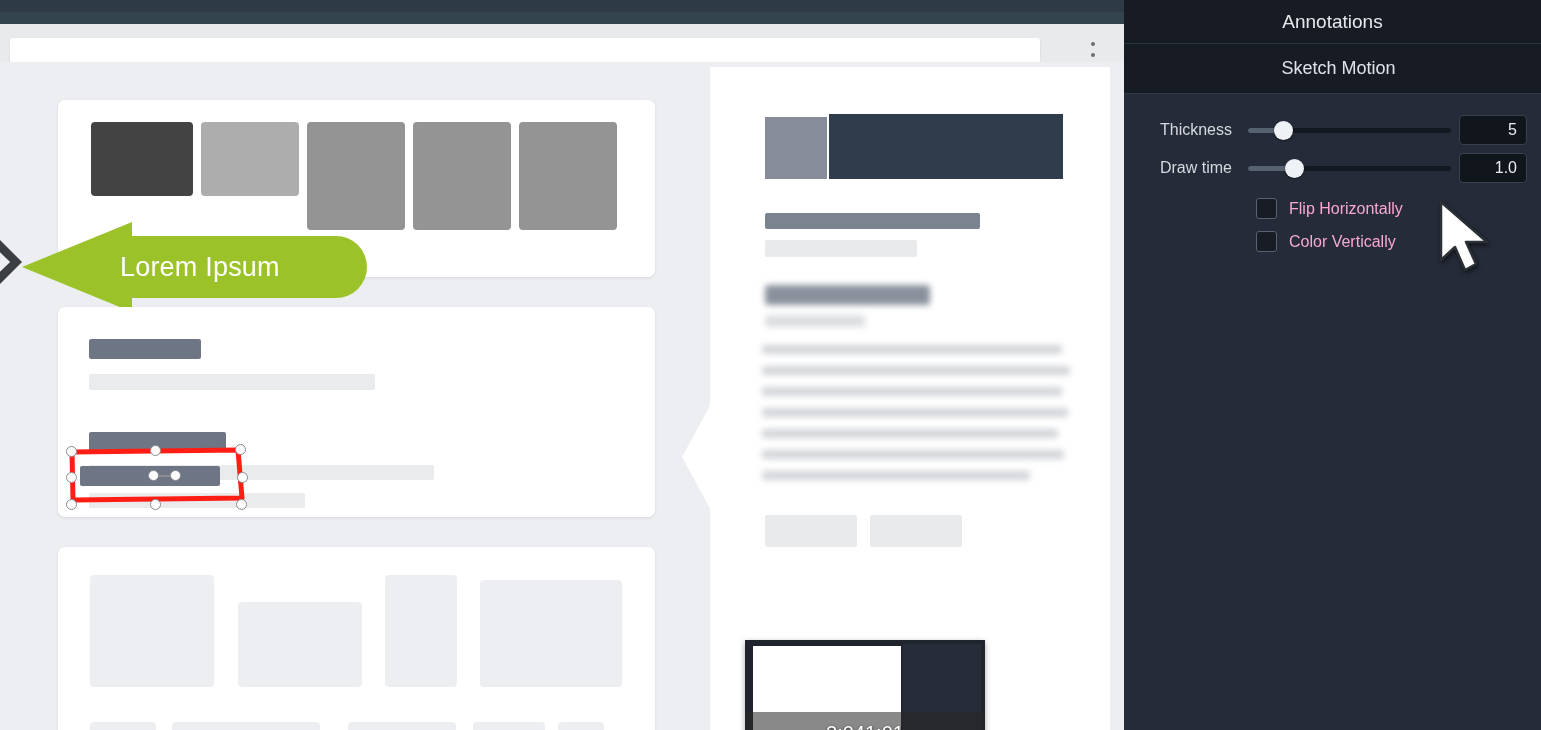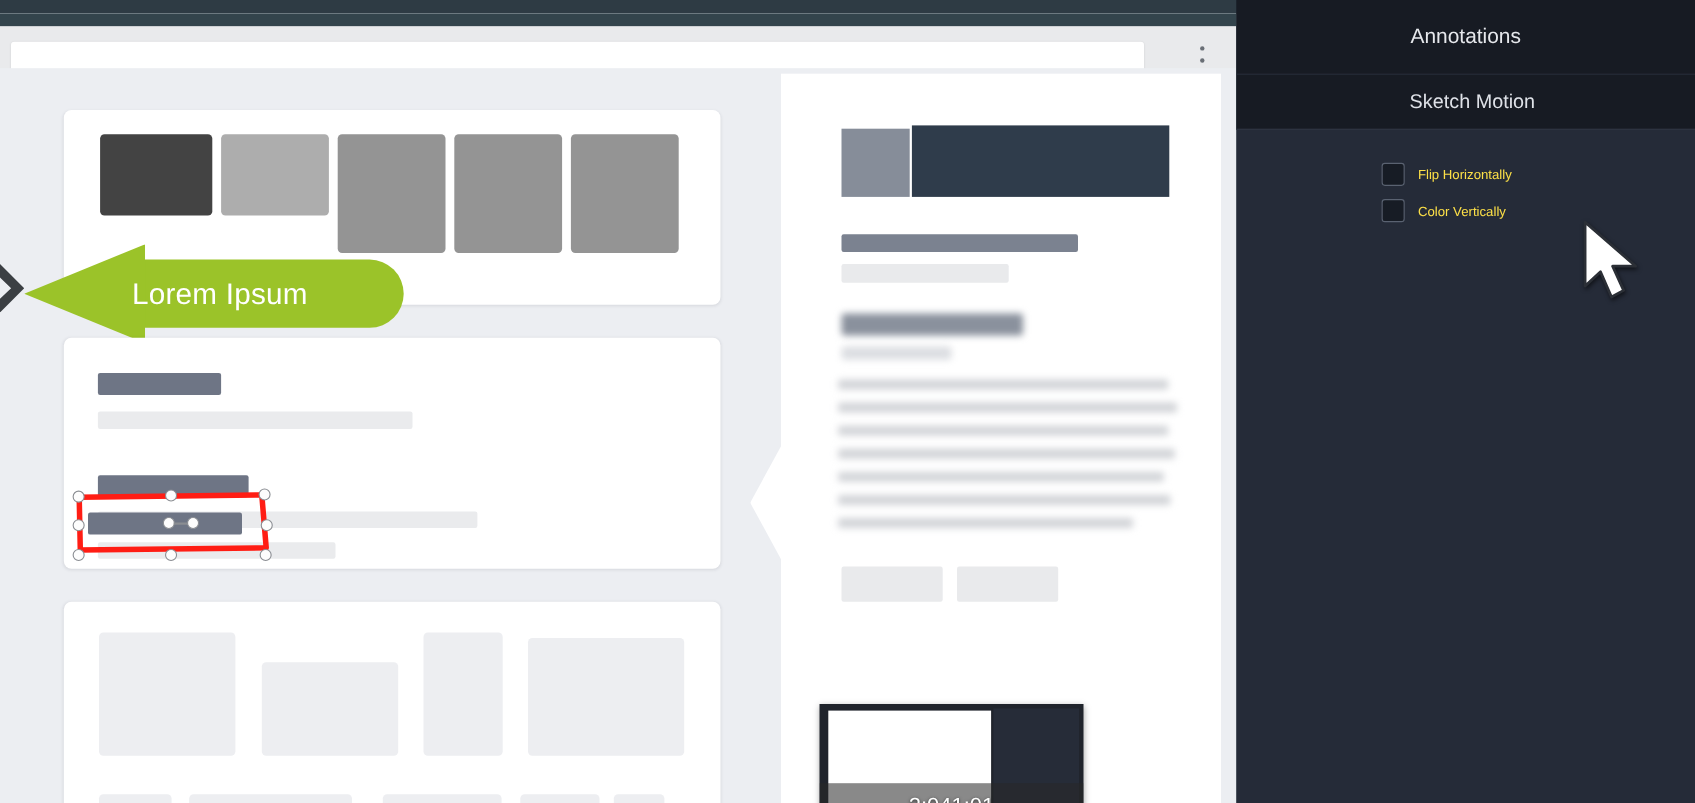--- a/index.html
+++ b/index.html
@@ -91,21 +91,21 @@
     background:#fdfdfd; border:1.4px solid #8a8d92;
   }
   .handle-link { position:absolute; height:2px; background:#8a8d92; }
 
   
   .panel {
     position:absolute; left:1124px; top:0; width:417px; height:730px;
     background:#252b38;
   }
   .panel-head {
-    height:68px; background:#171b23; color:#e6e8ec;
+    height:44px; background:#171b23; color:#e6e8ec;
     display:flex; align-items:center; justify-content:center;
     font-size:19px; border-bottom:1px solid #2b313d;
   }
   .panel-sub {
     height:50px; background:#171b23; color:#dfe2e8;
     display:flex; align-items:center; justify-content:center;
     font-size:18px; border-bottom:1px solid #333a47;padding-left:12px;
   }
   .panel-body { padding:18px 14px 0 14px; }
   .row { display:flex; align-items:center; height:36px; margin-bottom:2px; }
@@ -125,21 +125,21 @@
   .track-fill { position:absolute; left:0; height:5px; background:#566270; border-radius:3px; }
   .thumb { position:absolute; width:19px; height:19px; background:#eef1f5; border-radius:50%;
            box-shadow:0 1px 2px rgba(0,0,0,.45); }
   .numbox {
     width:68px; height:30px; background:#11151c; border:1px solid #39404e; border-radius:4px;
     color:#e8eaee; font-size:16px; display:flex; align-items:center; justify-content:flex-end;
     padding-right:9px;
   }
   .checkrow { display:flex; align-items:center; margin:12px 0 0 118px; }
   .cbox { width:21px; height:21px; background:#171c25; border:1.5px solid #5a6271; border-radius:3px; }
-  .cbox-label { margin-left:12px; color:#fde047; font-size:12px; }
+  .cbox-label { margin-left:12px; color:#f9a8d4; font-size:16px; }
 
   
   .cursor { position:absolute; left:1437px; top:200px; width:58px; height:76px;
             filter: drop-shadow(1px 2px 2px rgba(0,0,0,.55)); }
 
   
   .preview {
     position:absolute; left:745px; top:578px; width:240px; height:145px;
     background:#20242c; overflow:hidden; box-shadow:0 2px 6px rgba(0,0,0,.35);
   }
@@ -260,21 +260,39 @@
     </div>
   </div>
 
   <div class="panel">
     <div class="panel-head">Annotations</div>
     <div class="panel-sub">Sketch Motion</div>
 
     <div class="panel-body">
 
 
-
+      <div class="row">
+        <div class="row-label">Thickness</div>
+        <div class="slider">
+          <div class="track-bg"></div>
+          <div class="track-fill" style="width:17%;"></div>
+          <div class="thumb" style="left:13%;"></div>
+        </div>
+        <div class="numbox">5</div>
+      </div>
+
+      <div class="row">
+        <div class="row-label">Draw time</div>
+        <div class="slider">
+          <div class="track-bg"></div>
+          <div class="track-fill" style="width:22%;"></div>
+          <div class="thumb" style="left:18%;"></div>
+        </div>
+        <div class="numbox">1.0</div>
+      </div>
 
       <div class="checkrow">
         <div class="cbox"></div>
         <div class="cbox-label">Flip Horizontally</div>
       </div>
       <div class="checkrow">
         <div class="cbox"></div>
         <div class="cbox-label">Color Vertically</div>
       </div>
     </div>

